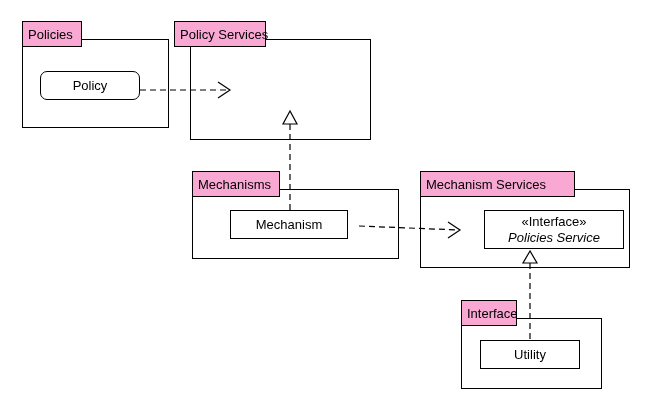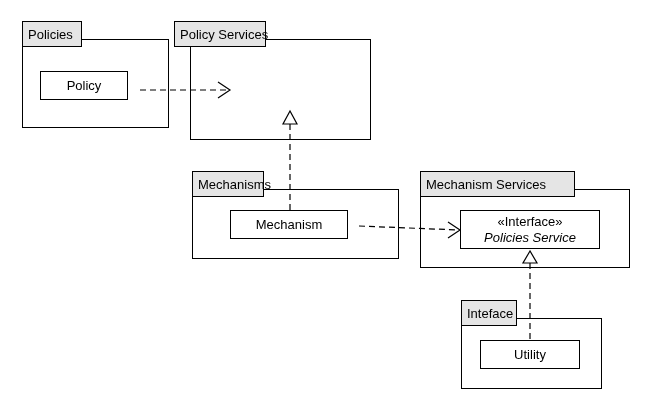--- a/index.html
+++ b/index.html
@@ -20,21 +20,21 @@
   .pkg-body {
     position: absolute;
     box-sizing: border-box;
     border: 1px solid #000000;
     background: #ffffff;
   }
   .pkg-tab {
     position: absolute;
     box-sizing: border-box;
     border: 1px solid #000000;
-    background: #e5e5e5;
+    background: #f9a8d4;
     display: flex;
     align-items: center;
     padding: 12px 5px;
     white-space: nowrap;
   }
   .cls-box {
     position: absolute;
     box-sizing: border-box;
     border: 1px solid #000000;
     background: #ffffff;
@@ -80,40 +80,40 @@
   <div class="pkg-body" style="left:192px; top:189px; width:207px; height:70px;"></div>
   <div class="pkg-body" style="left:420px; top:189px; width:210px; height:79px;"></div>
   <div class="pkg-body" style="left:461px; top:318px; width:141px; height:71px;"></div>
 
   <div class="pkg-tab" style="left:22px; top:21px; width:60px; height:19px;">
     <span>Policies</span>
   </div>
   <div class="pkg-tab" style="left:174px; top:21px; width:92px; height:19px;">
     <span>Policy Services</span>
   </div>
-  <div class="pkg-tab" style="left:192px; top:171px; width:72px; height:19px;">
+  <div class="pkg-tab" style="left:192px; top:171px; width:88px; height:19px;">
     <span>Mechanisms</span>
   </div>
   <div class="pkg-tab" style="left:420px; top:171px; width:155px; height:19px;">
     <span>Mechanism Services</span>
   </div>
   <div class="pkg-tab" style="left:461px; top:300px; width:56px; height:19px;">
-    <span>Inteface</span>
+    <span>Interface</span>
   </div>
 
-  <div class="cls-box" style="left:40px; top:71px; width:88px; height:29px;">
+  <div class="cls-box" style="left:40px; top:71px; width:100px; height:29px;border-radius:7px;">
     <span>Policy</span>
   </div>
 
 
   <div class="cls-box" style="left:230px; top:210px; width:118px; height:29px;">
     <span>Mechanism</span>
   </div>
 
-  <div class="cls-box" style="left:460px; top:210px; width:140px; height:39px;">
+  <div class="cls-box" style="left:484px; top:210px; width:140px; height:39px;">
     <span>«Interface»</span>
     <span class="iface-name">Policies Service</span>
   </div>
 
   <div class="cls-box" style="left:480px; top:340px; width:100px; height:29px;">
     <span>Utility</span>
   </div>
 
   <svg class="connectors" viewBox="0 0 650 410">
 

